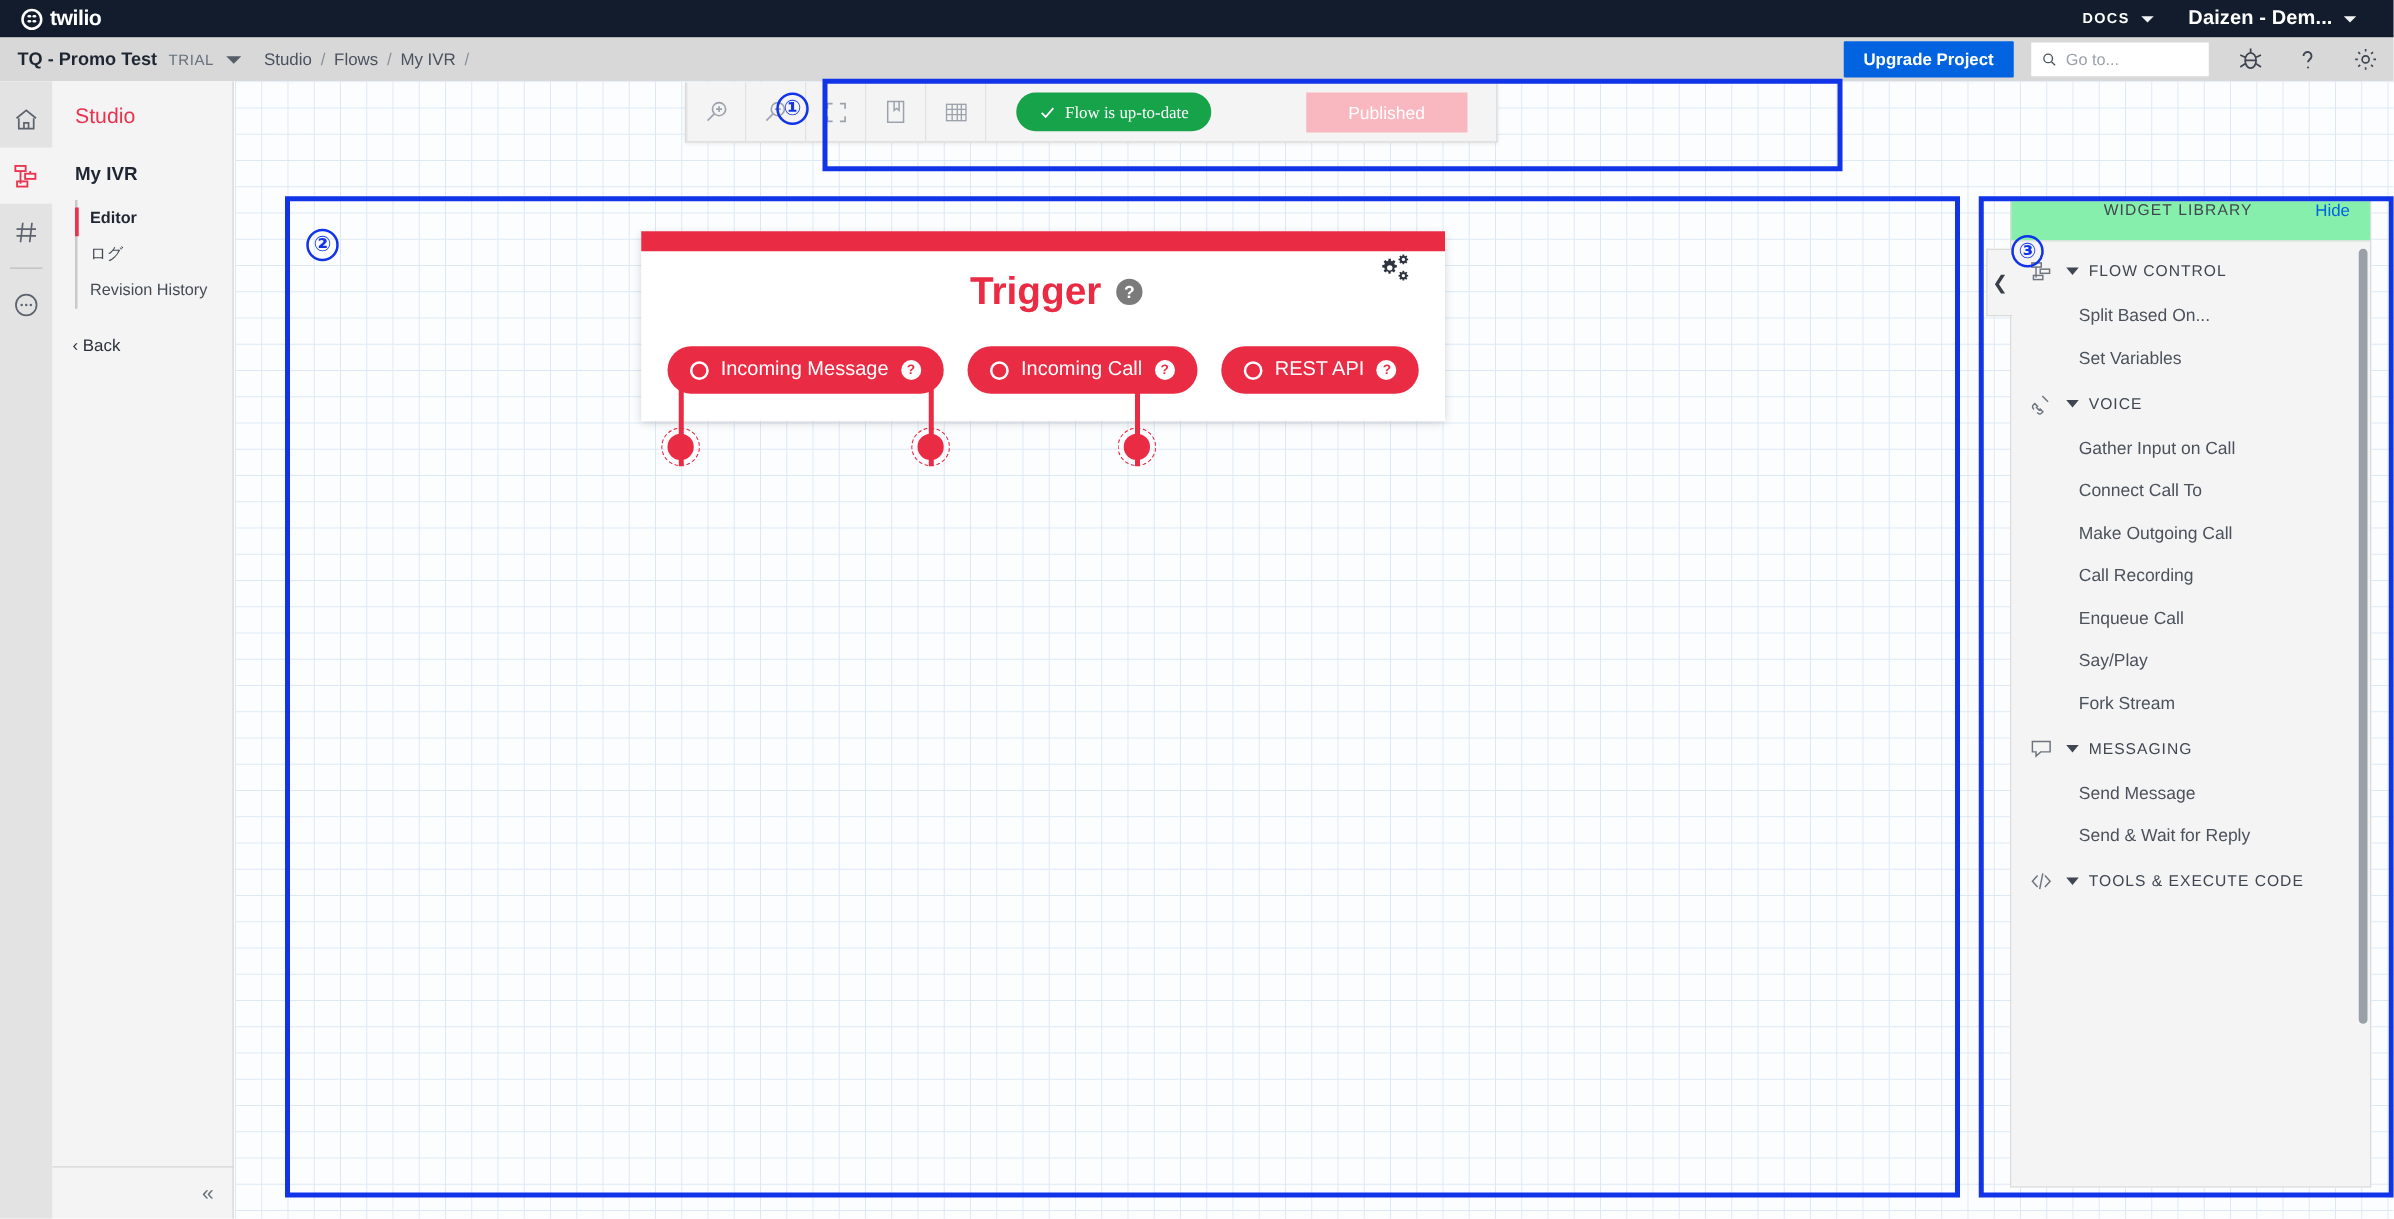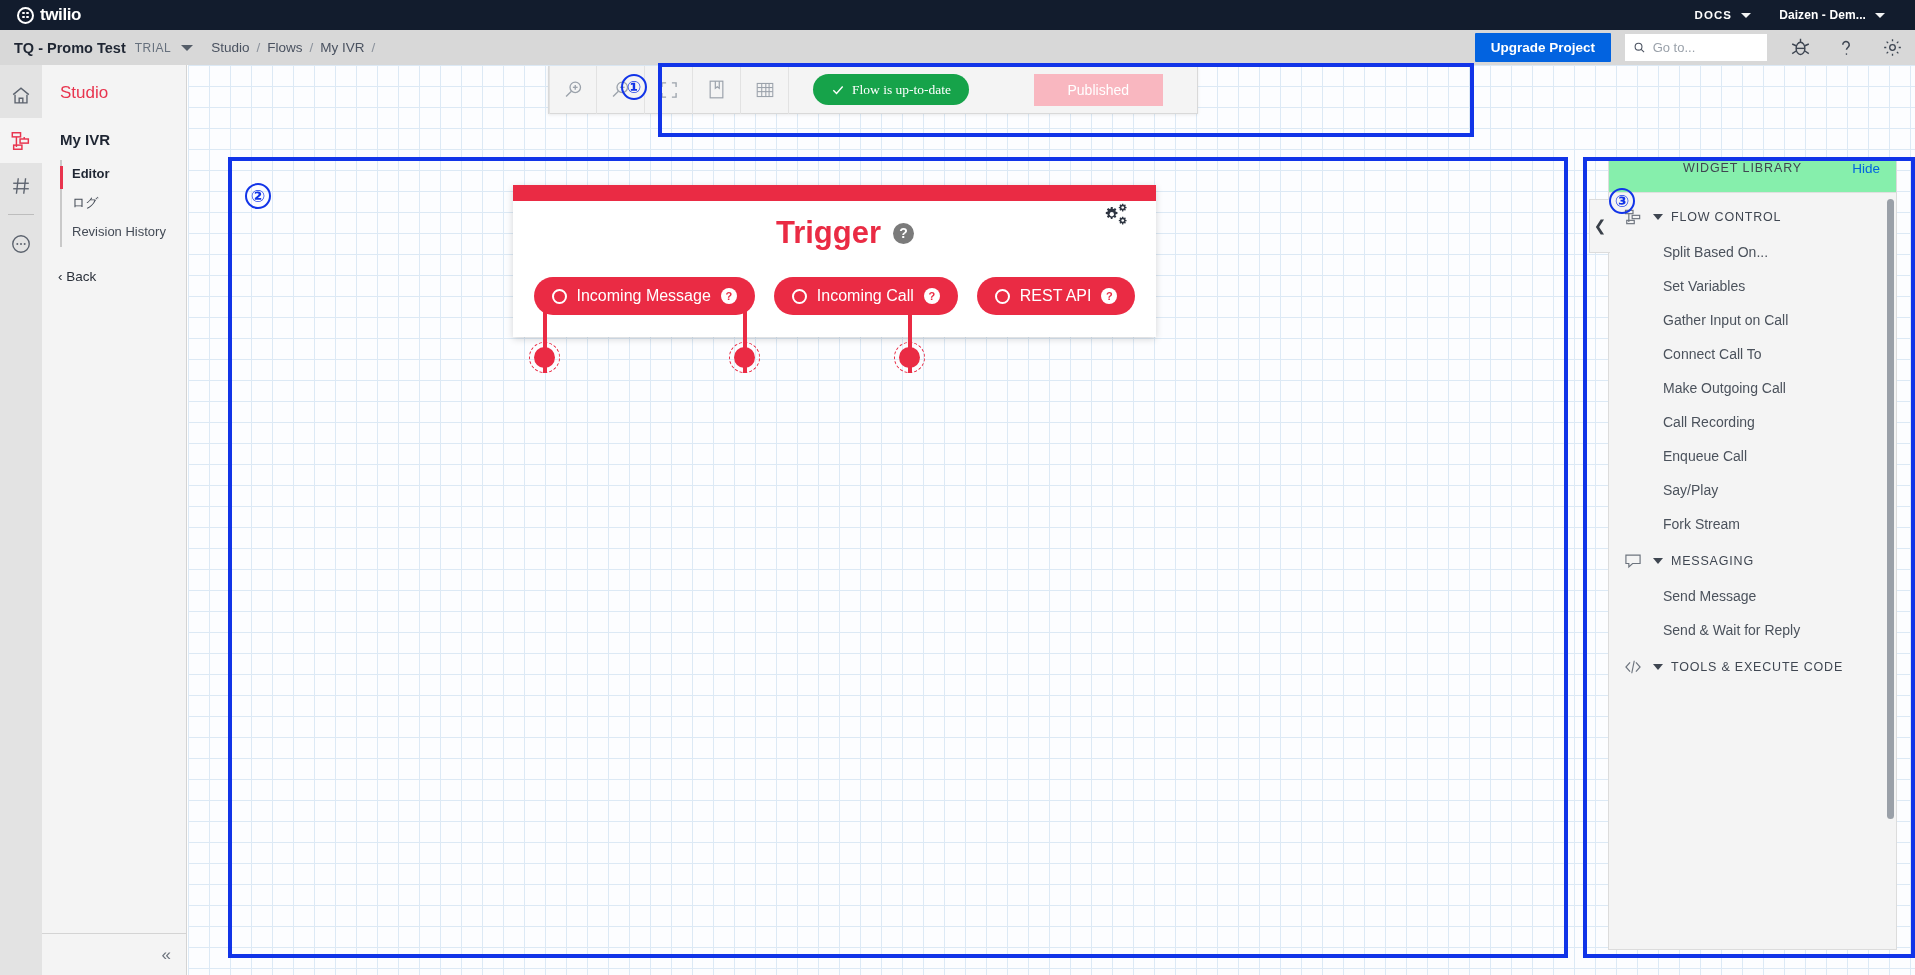--- a/index.html
+++ b/index.html
@@ -22,21 +22,21 @@
     border: 2px solid #fff; display: flex; align-items: center;
     justify-content: center; flex-wrap: wrap; gap: 1.5px; padding: 3px;
   }
   .brand-mark i { width: 2.5px; height: 2.5px; border-radius: 50%; background: #fff; display:block; }
   .brand-text { color: #fff; font-size: 17px; font-weight: 700; letter-spacing: -0.4px; }
   .topnav-right { margin-left: auto; display: flex; align-items: center; gap: 0; margin-right: 16px; }
   .tn-item {
     color: #fff; font-size: 11.5px; font-weight: 700; letter-spacing: 1.1px;
     display: flex; align-items: center; gap: 9px; padding: 0 14px; cursor: pointer;
   }
-  .tn-item.acct { letter-spacing: 0.1px; font-size: 12px; }
+  .tn-item.acct { letter-spacing: 0.1px; font-size: 16px; }
   .caret-dn {
     width: 0; height: 0; border-left: 5px solid transparent;
     border-right: 5px solid transparent; border-top: 5px solid #fff; opacity: .95;
   }
 
   
   .subhead {
     position: absolute; left: 0; top: 30px; width: 1915px; height: 35px;
     background: #d8d8d8; display: flex; align-items: center;
   }
@@ -128,21 +128,21 @@
     justify-content: center; cursor: pointer; color: #9ba2ab;
     border-right: 1px solid #e2e2e2;
   }
   .tb-btn:first-child { border-left: 1px solid #e2e2e2; }
   .status-pill {
     background: #16a34a; color: #fff; border-radius: 16px; height: 31px;
     display: flex; align-items: center; gap: 7px; padding: 0 18px;
     font-size: 13.5px; margin-left: 24px; cursor: pointer; white-space: nowrap; font-family: Liberation Serif, serif;
   }
   .published-btn {
-    margin-left: auto; margin-right: 34px; background: #f9b7c0; color: #fff;
+    margin-left: auto; margin-right: 23px; background: #f9b7c0; color: #fff;
     font-size: 14px; border: none; padding: 8px 34px; cursor: default;
     font-family: "Liberation Sans", sans-serif;
   }
 
   
   .trigger {
     position: absolute; left: 627px; top: 220px; width: 643px;
     background: #fff; box-shadow: 0 2px 7px rgba(0,0,0,.16);
   }
   .trigger-bar { height: 16px; background: #ea2b44; }
@@ -460,20 +460,30 @@
             <rect x="4.5" y="16" width="9" height="4"></rect>
               <line x1="7" y1="8" x2="7" y2="18"></line>
           </svg>
         </span>
         <span class="tri"></span>
         <span class="wcat-label">FLOW CONTROL</span>
       </div>
       <div class="witem">Split Based On...</div>
       <div class="witem">Set Variables</div>
 
+      <div class="wcat">
+        <span class="wcat-ico">
+          <svg width="20" height="20" viewBox="0 0 24 24" fill="none" stroke="currentColor" stroke-width="1.4">
+            <path d="M5 17.5c-1.5-1.5-1.8-3-.6-4.2l1.4-1.4 2.6 2.6-1 1 2.6 2.6 1-1 2.6 2.6-1.4 1.4c-1.2 1.2-2.7.9-4.2-.6"></path>
+            <path d="M13 4.5l5.5 5.5"></path>
+          </svg>
+        </span>
+        <span class="tri"></span>
+        <span class="wcat-label">VOICE</span>
+      </div>
       <div class="witem">Gather Input on Call</div>
       <div class="witem">Connect Call To</div>
       <div class="witem">Make Outgoing Call</div>
       <div class="witem">Call Recording</div>
       <div class="witem">Enqueue Call</div>
       <div class="witem">Say/Play</div>
       <div class="witem">Fork Stream</div>
 
       <div class="wcat">
         <span class="wcat-ico">

